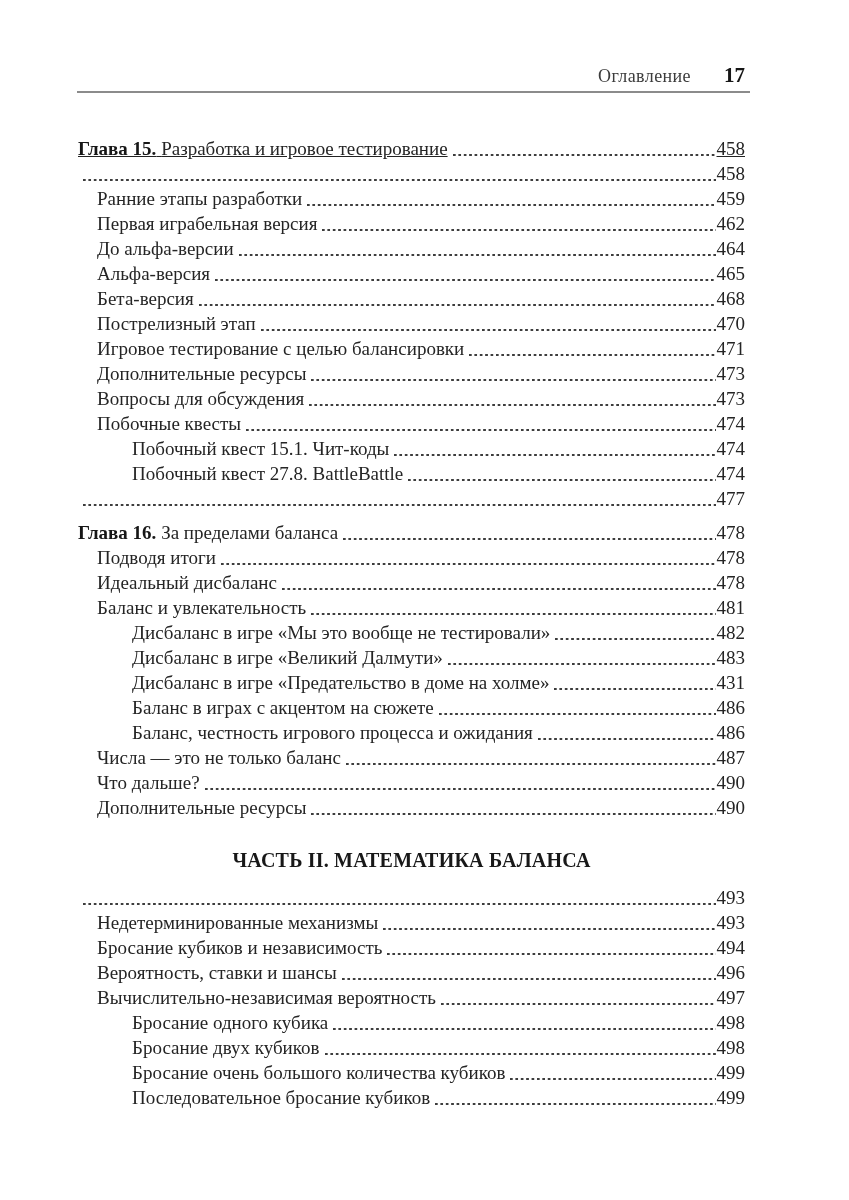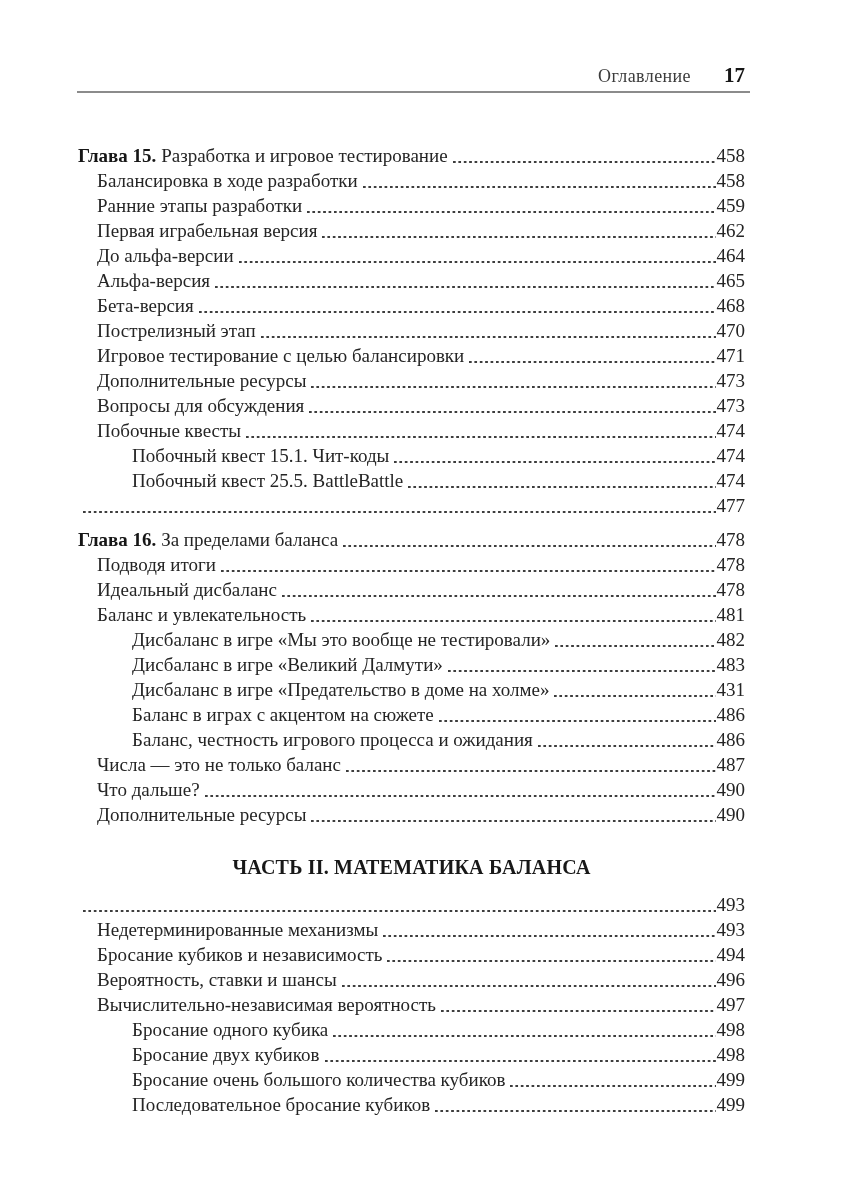--- a/index.html
+++ b/index.html
@@ -54,21 +54,21 @@
   }
   .toc-row {
     display: flex;
     align-items: baseline;
     height: 25px;
     line-height: 25px;
     font-size: 19px;
     white-space: nowrap;
   }
   .toc-row.chapter { margin-top: 9px; }
-  .toc-row.chapter:first-child { margin-top: 12px; }
+  .toc-row.chapter:first-child { margin-top: 5px; text-decoration: underline; }
   .toc-row.section .entry-title { padding-left: 19px; }
   .toc-row.subsection .entry-title { padding-left: 54px; }
   .entry-title { flex: 0 0 auto; color: #252525; }
   .entry-title b { font-weight: bold; color: #161616; }
   .leader {
     flex: 1 1 auto;
     min-width: 12px;
     align-self: flex-end;
     height: 4px;
     margin: 0 1px 4px 5px;
@@ -101,21 +101,20 @@
     <span class="rh-page">17</span>
   </header>
   <div class="head-rule"></div>
   <main class="toc">
       <div class="toc-row chapter">
         <span class="entry-title"><b>Глава 15.</b> <span>Разработка и игровое тестирование</span></span>
         <span class="leader"></span>
         <span class="entry-page">458</span>
       </div>
       <div class="toc-row section">
-        <span class="entry-title">Балансировка в ходе разработки</span>
         <span class="leader"></span>
         <span class="entry-page">458</span>
       </div>
       <div class="toc-row section">
         <span class="entry-title">Ранние этапы разработки</span>
         <span class="leader"></span>
         <span class="entry-page">459</span>
       </div>
       <div class="toc-row section">
         <span class="entry-title">Первая играбельная версия</span>
@@ -161,21 +160,21 @@
         <span class="entry-title">Побочные квесты</span>
         <span class="leader"></span>
         <span class="entry-page">474</span>
       </div>
       <div class="toc-row subsection">
         <span class="entry-title">Побочный квест 15.1. Чит-коды</span>
         <span class="leader"></span>
         <span class="entry-page">474</span>
       </div>
       <div class="toc-row subsection">
-        <span class="entry-title">Побочный квест 25.5. BattleBattle</span>
+        <span class="entry-title">Побочный квест 27.8. BattleBattle</span>
         <span class="leader"></span>
         <span class="entry-page">474</span>
       </div>
       <div class="toc-row section">
         <span class="leader"></span>
         <span class="entry-page">477</span>
       </div>
       <div class="toc-row chapter">
         <span class="entry-title"><b>Глава 16.</b> <span>За пределами баланса</span></span>
         <span class="leader"></span>

